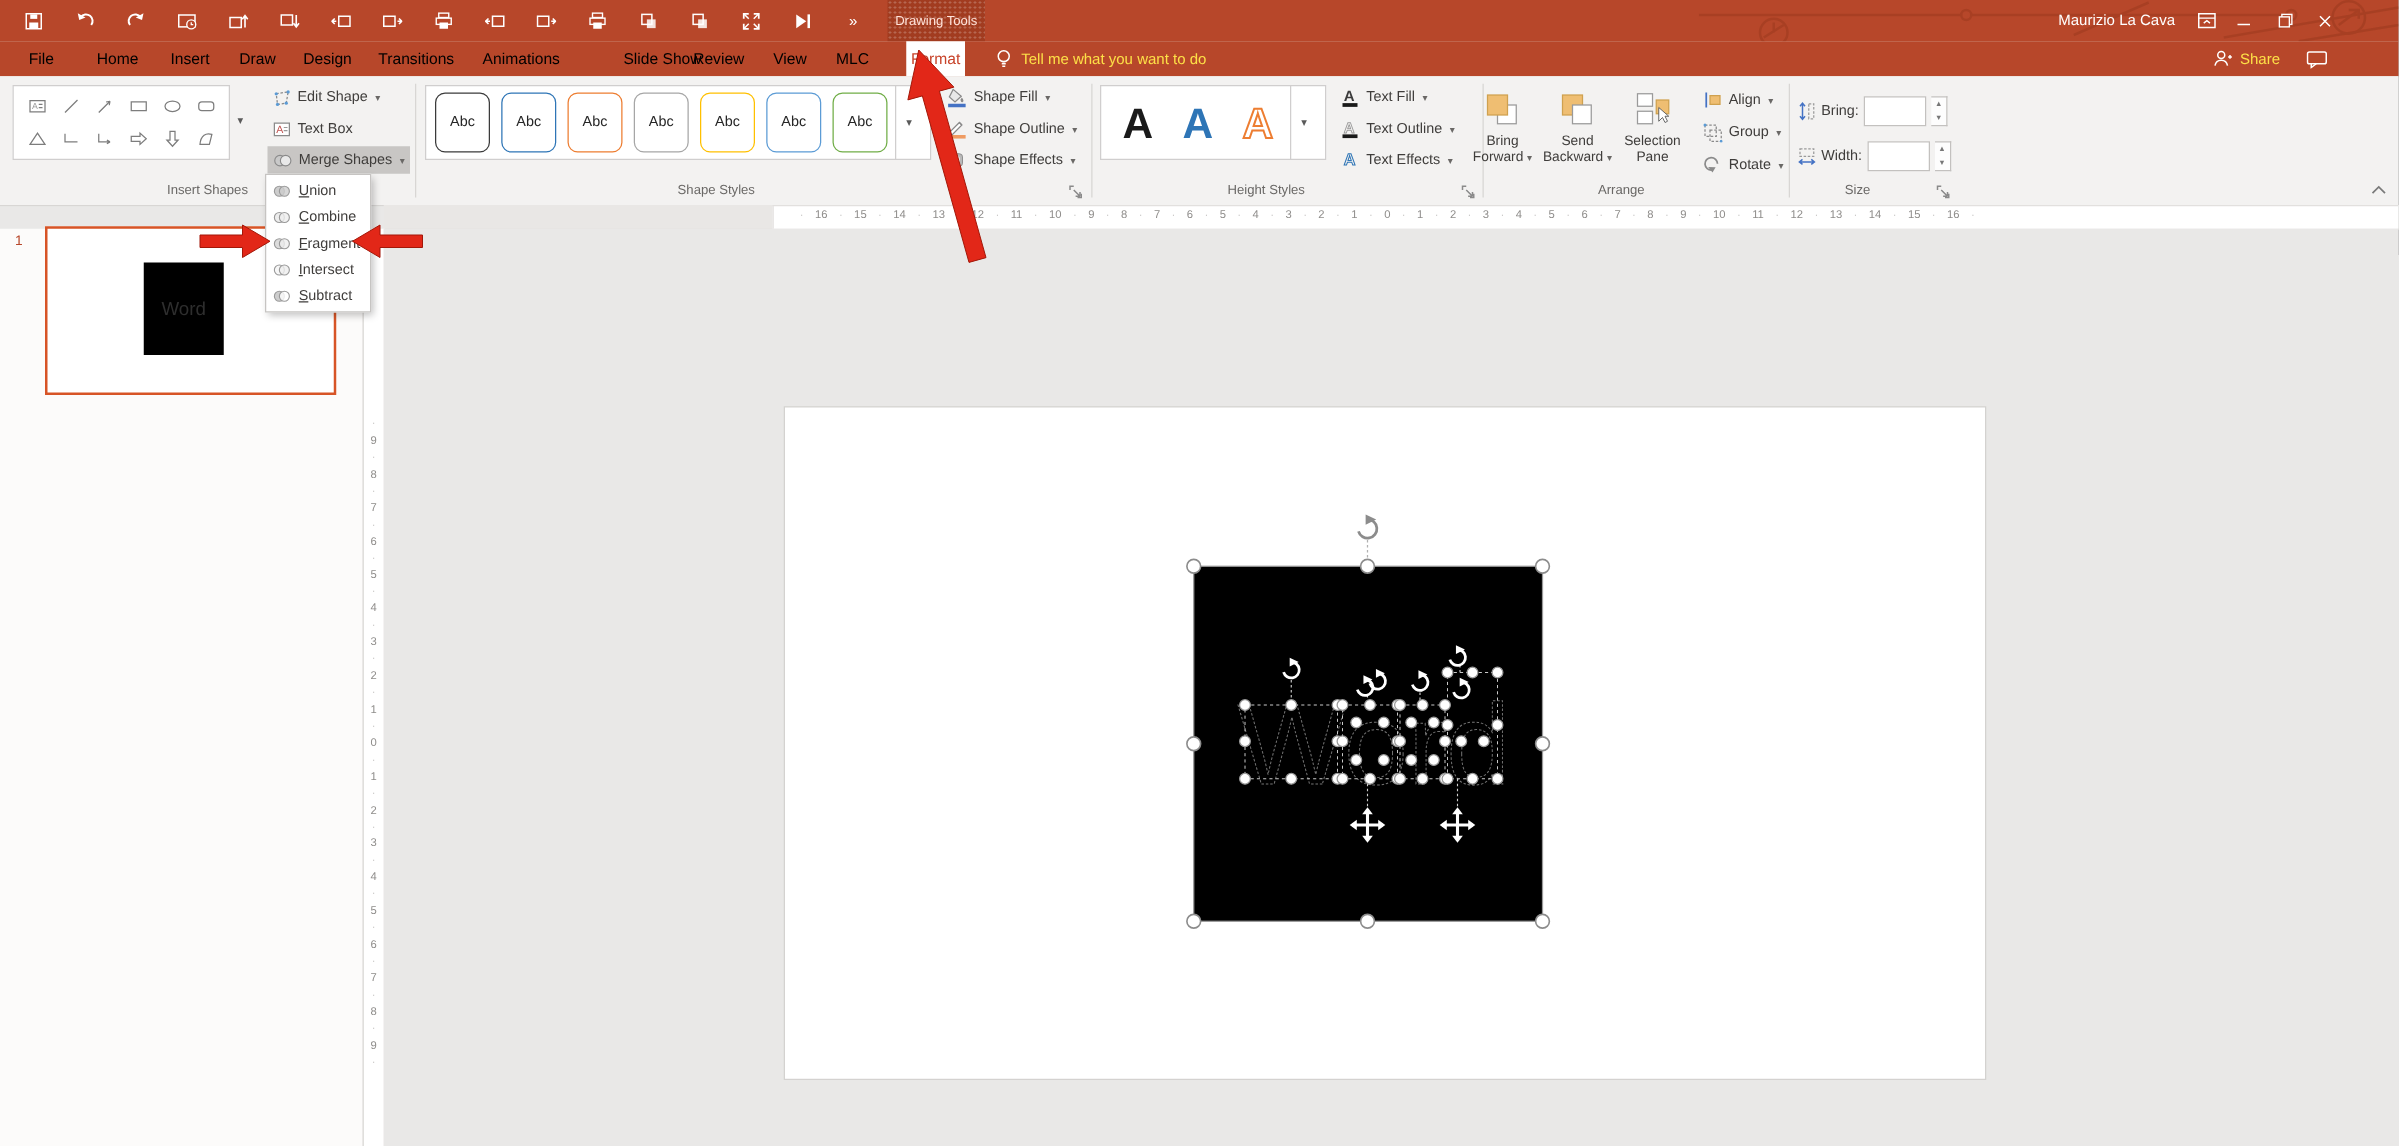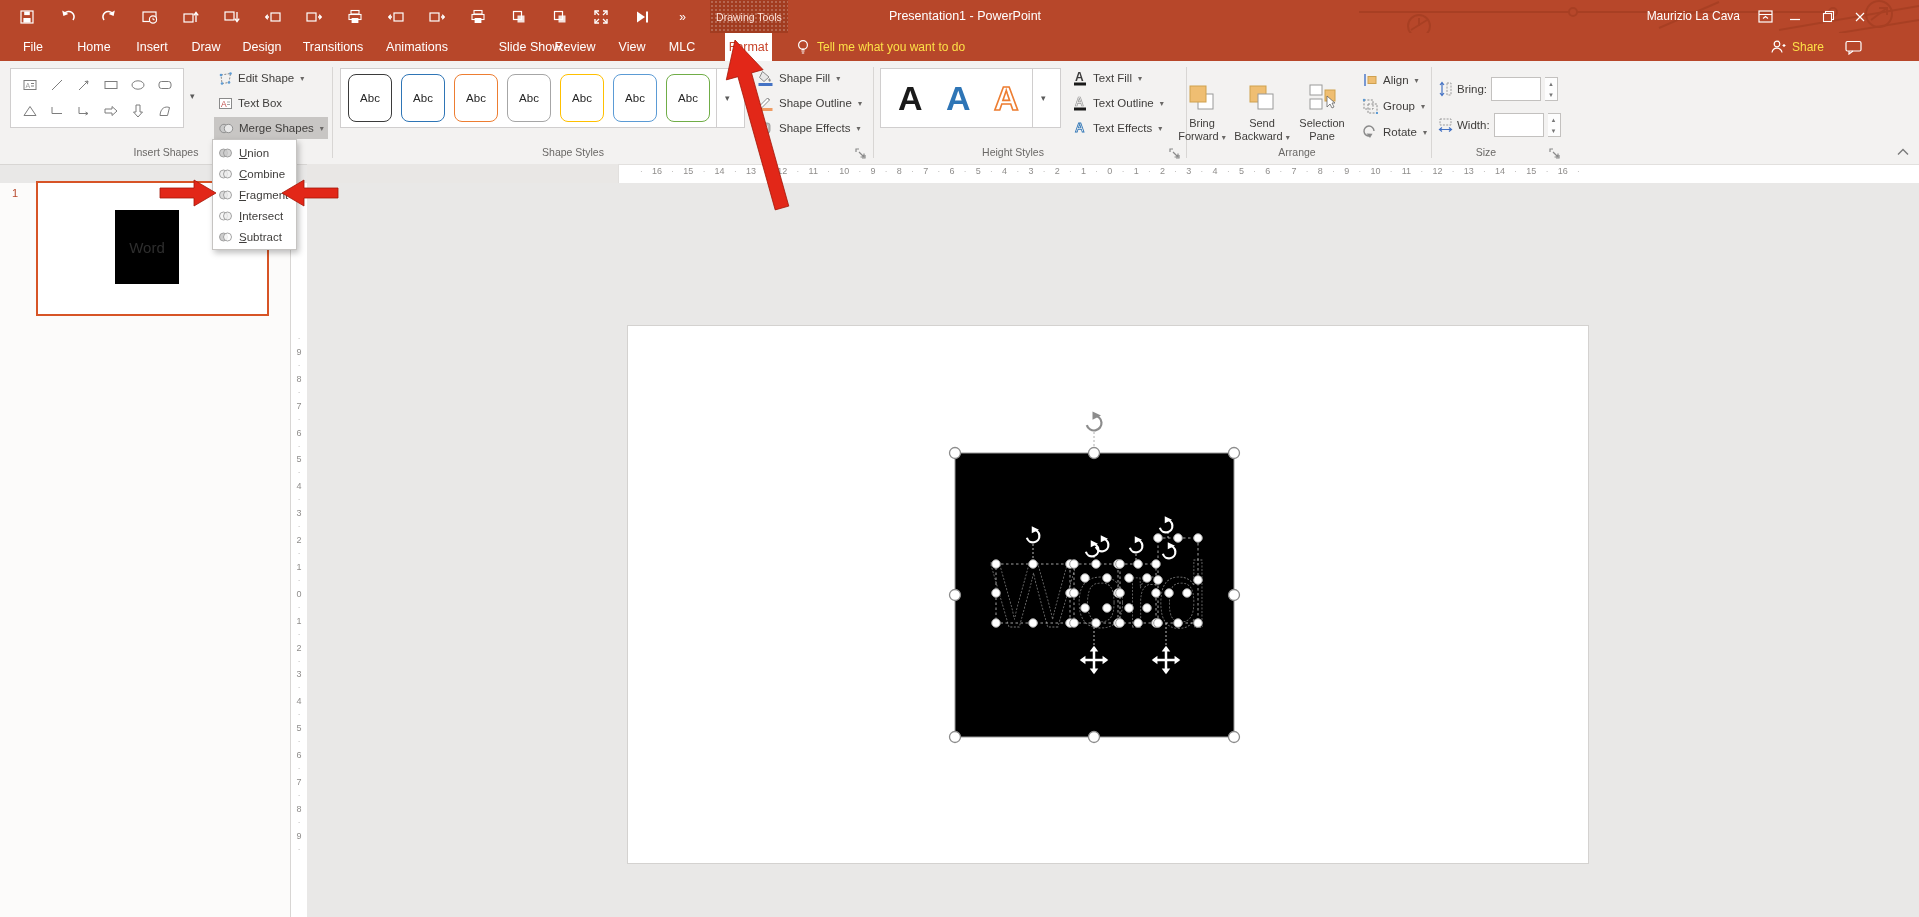--- a/index.html
+++ b/index.html
@@ -14,40 +14,40 @@
   .circuit{position:absolute;right:0;top:0;pointer-events:none;opacity:.55;}
   .apptitle{position:absolute;left:820px;top:0;width:290px;height:33px;line-height:33px;
             text-align:center;font-size:12.5px;color:#fff;white-space:nowrap;}
   .ctxgroup{position:absolute;left:710px;top:0;width:78px;height:33px;line-height:34px;text-align:center;
             font-size:10.5px;color:#ffe3da;background-color:#a23c20;
             background-image:radial-gradient(rgba(255,255,255,.22) .8px,transparent 1px);background-size:4px 4px;}
   .username{position:absolute;left:1630px;top:0;width:110px;height:33px;line-height:33px;text-align:right;font-size:12px;}
   .winbtn{position:absolute;top:0;width:26px;height:33px;display:flex;align-items:center;justify-content:center;color:#fff;font-size:13px;}
   
   .tabrow{position:absolute;left:0;top:33px;width:1919px;height:28px;background:#b7472a;}
-  .tab{position:absolute;top:0;height:28px;line-height:28px;text-align:center;color:#ffffff;font-size:12.5px;cursor:default;}
+  .tab{position:absolute;top:0;height:28px;line-height:28px;text-align:center;color:#000000;font-size:12.5px;cursor:default;}
   .tab.active{background:#fff;color:#c8442b;}
   .tellme{position:absolute;left:796px;top:0;height:28px;display:flex;align-items:center;gap:7px;color:#fde047;font-size:12px;white-space:nowrap;}
   .sharearea{position:absolute;left:1770px;top:0;height:28px;display:flex;align-items:center;gap:6px;color:#fde047;font-size:12px;}
   .commentarea{position:absolute;left:1845px;top:0;height:28px;display:flex;align-items:center;}
   
   .ribbon{position:absolute;left:0;top:61px;width:1919px;height:103px;background:#f3f2f1;border-bottom:1px solid #d8d6d4;}
   .gdiv{position:absolute;top:6px;height:91px;width:1px;background:#d8d6d4;}
   .glabel{position:absolute;top:85px;height:16px;font-size:10.5px;color:#6a6866;text-align:center;white-space:nowrap;}
   .launcher{position:absolute;top:86px;width:13px;height:13px;}
   .gallerybox{position:absolute;background:#fff;border:1px solid #d0cece;}
   .shapecell{width:27px;height:26px;display:flex;align-items:center;justify-content:center;}
   .shapegrid{position:absolute;left:10px;top:7px;display:grid;grid-template-columns:repeat(6,27px);grid-template-rows:26px 26px;}
   .gal-arrow{position:absolute;color:#5a5a5a;font-size:9px;}
   .smallbtn{position:absolute;display:flex;align-items:center;gap:5px;font-size:11.5px;color:#3f3d3b;white-space:nowrap;height:22px;padding:0 4px;}
   .smallbtn .caret{font-size:8px;color:#6a6866;margin-left:1px;}
   .smallbtn.hl{background:#c8c6c4;}
   .abcthumb{position:absolute;top:0;width:42px;height:46px;border-radius:8px;background:#fff;
             display:flex;align-items:center;justify-content:center;font-size:11.5px;color:#262626;}
-  .bigbtn{position:absolute;top:18px;width:58px;height:78px;display:flex;flex-direction:column;align-items:center;
+  .bigbtn{position:absolute;top:8px;width:58px;height:78px;display:flex;flex-direction:column;align-items:center;
           font-size:11px;color:#3f3d3b;text-align:right;}
   .bigbtn .bicon{margin-top:4px;margin-bottom:4px;}
   .bigbtn .l{line-height:13px;}
   .sizefield{position:absolute;display:flex;align-items:center;gap:4px;font-size:11.5px;color:#3f3d3b;}
   .sizeinput{width:44px;height:20px;background:#fff;border:1px solid #c3c1bf;}
   .spinner{width:12px;height:22px;display:flex;flex-direction:column;align-items:center;justify-content:space-around;
            font-size:6px;color:#777;border:1px solid #c3c1bf;border-left:none;background:#fdfdfd;}
   .collapse{position:absolute;left:1896px;top:86px;color:#7a7a7a;}
   
   .menu{position:absolute;left:212px;top:139px;width:83px;background:#fff;border:1px solid #c6c4c2;
@@ -242,21 +242,20 @@
         <div class="qbtn">
           <svg class="ic" width="16" height="16" viewBox="0 0 16 16">
             <use href="#sym-play"></use>
           </svg>
         </div>
         <div class="qbtn">
           <span style="color:#fff;font-size:12px;">»</span>
         </div>
       </div>
     <div class="ctxgroup">Drawing Tools</div>
-    <div class="apptitle">Presentation1 - PowerPoint</div>
     <div class="username">Maurizio La Cava</div>
     <div class="winbtn" style="left:1752px;">
       <svg class="ic" width="15" height="15" viewBox="0 0 15 15">
           <rect x="1" y="2" width="13" height="11" fill="none" stroke="#fff" stroke-width="1.2"></rect>
           <path d="M1,5.5 H14 M5,9.5 L7.5,7.5 L10,9.5" stroke="#fff" stroke-width="1.1" fill="none"></path>
         </svg>
     </div>
     <div class="winbtn" style="left:1782px;">
         <svg class="ic" width="12" height="12" viewBox="0 0 12 12">
           <path d="M1,8.5 H11" stroke="#fff" stroke-width="1.2"></path>

